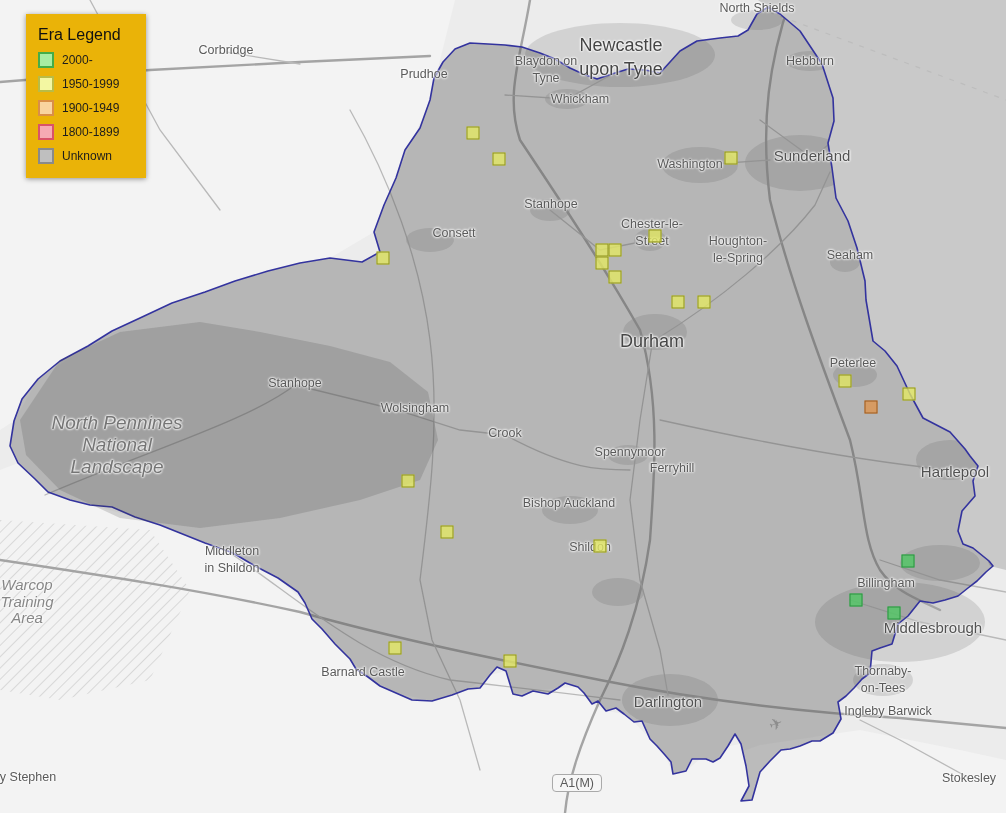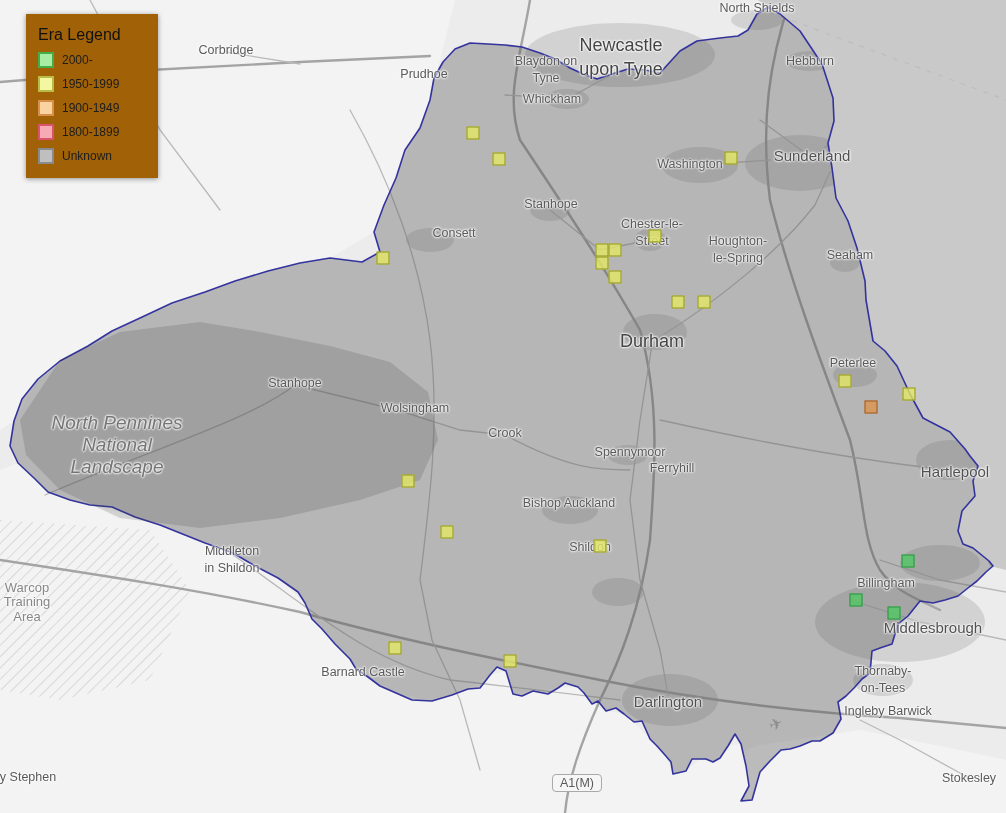--- a/index.html
+++ b/index.html
@@ -17,27 +17,27 @@
   .hatchpoly{fill:url(#hatch);opacity:.55;}
 
   .place-label{position:absolute;transform:translate(-50%,-50%);text-align:center;white-space:nowrap;
     line-height:1.35;z-index:4;pointer-events:none;
     text-shadow:0 1px 2px rgba(255,255,255,.75),0 -1px 2px rgba(255,255,255,.75),1px 0 2px rgba(255,255,255,.75),-1px 0 2px rgba(255,255,255,.75);}
   .place-label span{display:block;}
   .tier-city{font-size:18px;color:#454545;}
   .tier-city2{font-size:15px;color:#525252;}
   .tier-town{font-size:12.5px;color:#5a5a5a;}
   .tier-area{font-size:19px;font-style:italic;color:#757575;line-height:1.15;}
-  .tier-area-small{font-size:13px;color:#878787;line-height:1.1;}
+  .tier-area-small{font-size:15px;font-style:italic;color:#878787;line-height:1.1;}
 
   .marker{position:absolute;width:13px;height:13px;transform:translate(-50%,-50%);
     border:1.5px solid;box-sizing:border-box;z-index:5;cursor:pointer;}
 
-  .legend{position:absolute;left:26px;top:14px;width:108px;background:#a16207;z-index:10;
-    padding:12px 12px 14px 12px;box-shadow:0 1px 5px rgba(0,0,0,.4);}
+  .legend{position:absolute;left:26px;top:14px;width:108px;background:#eab308;z-index:10;
+    padding:12px 0 14px 12px;box-shadow:0 1px 5px rgba(0,0,0,.4);}
   .legend-title{font-size:16px;color:#111;margin-bottom:4px;}
   .legend-row{display:flex;align-items:center;margin-top:8px;}
   .swatch{width:12px;height:12px;border:2px solid;margin-right:8px;flex:none;}
   .legend-label{font-size:12px;color:#1c1c1c;white-space:nowrap;}
 
   .road-badge{position:absolute;transform:translate(-50%,-50%);background:#f6f6f6;border:1.5px solid #a9a9a9;
     border-radius:4px;color:#5a5a5a;font-size:12.5px;padding:1px 7px;z-index:3;}
   .airport{position:absolute;transform:translate(-50%,-50%) rotate(-20deg);color:#8d8d8d;font-size:16px;z-index:3;pointer-events:none;}
 </style>
 </head>
@@ -126,21 +126,21 @@
       <div class="place-label tier-town" style="left: 226px; top: 50px;">
         <span>Corbridge</span>
       </div>
       <div class="place-label tier-town" style="left: 424px; top: 74px;">
         <span>Prudhoe</span>
       </div>
       <div class="place-label tier-town" style="left: 546px; top: 70px;">
         <span>Blaydon on</span>
         <span>Tyne</span>
       </div>
-      <div class="place-label tier-town" style="left: 552px; top: 99px; text-align: center;">
+      <div class="place-label tier-town" style="left: 580px; top: 99px; text-align: center;">
         <span>Whickham</span>
       </div>
       <div class="place-label tier-town" style="left: 690px; top: 164px;">
         <span>Washington</span>
       </div>
       <div class="place-label tier-city2" style="left: 812px; top: 156px;">
         <span>Sunderland</span>
       </div>
       <div class="place-label tier-town" style="left: 551px; top: 204px;">
         <span>Stanhope</span>

